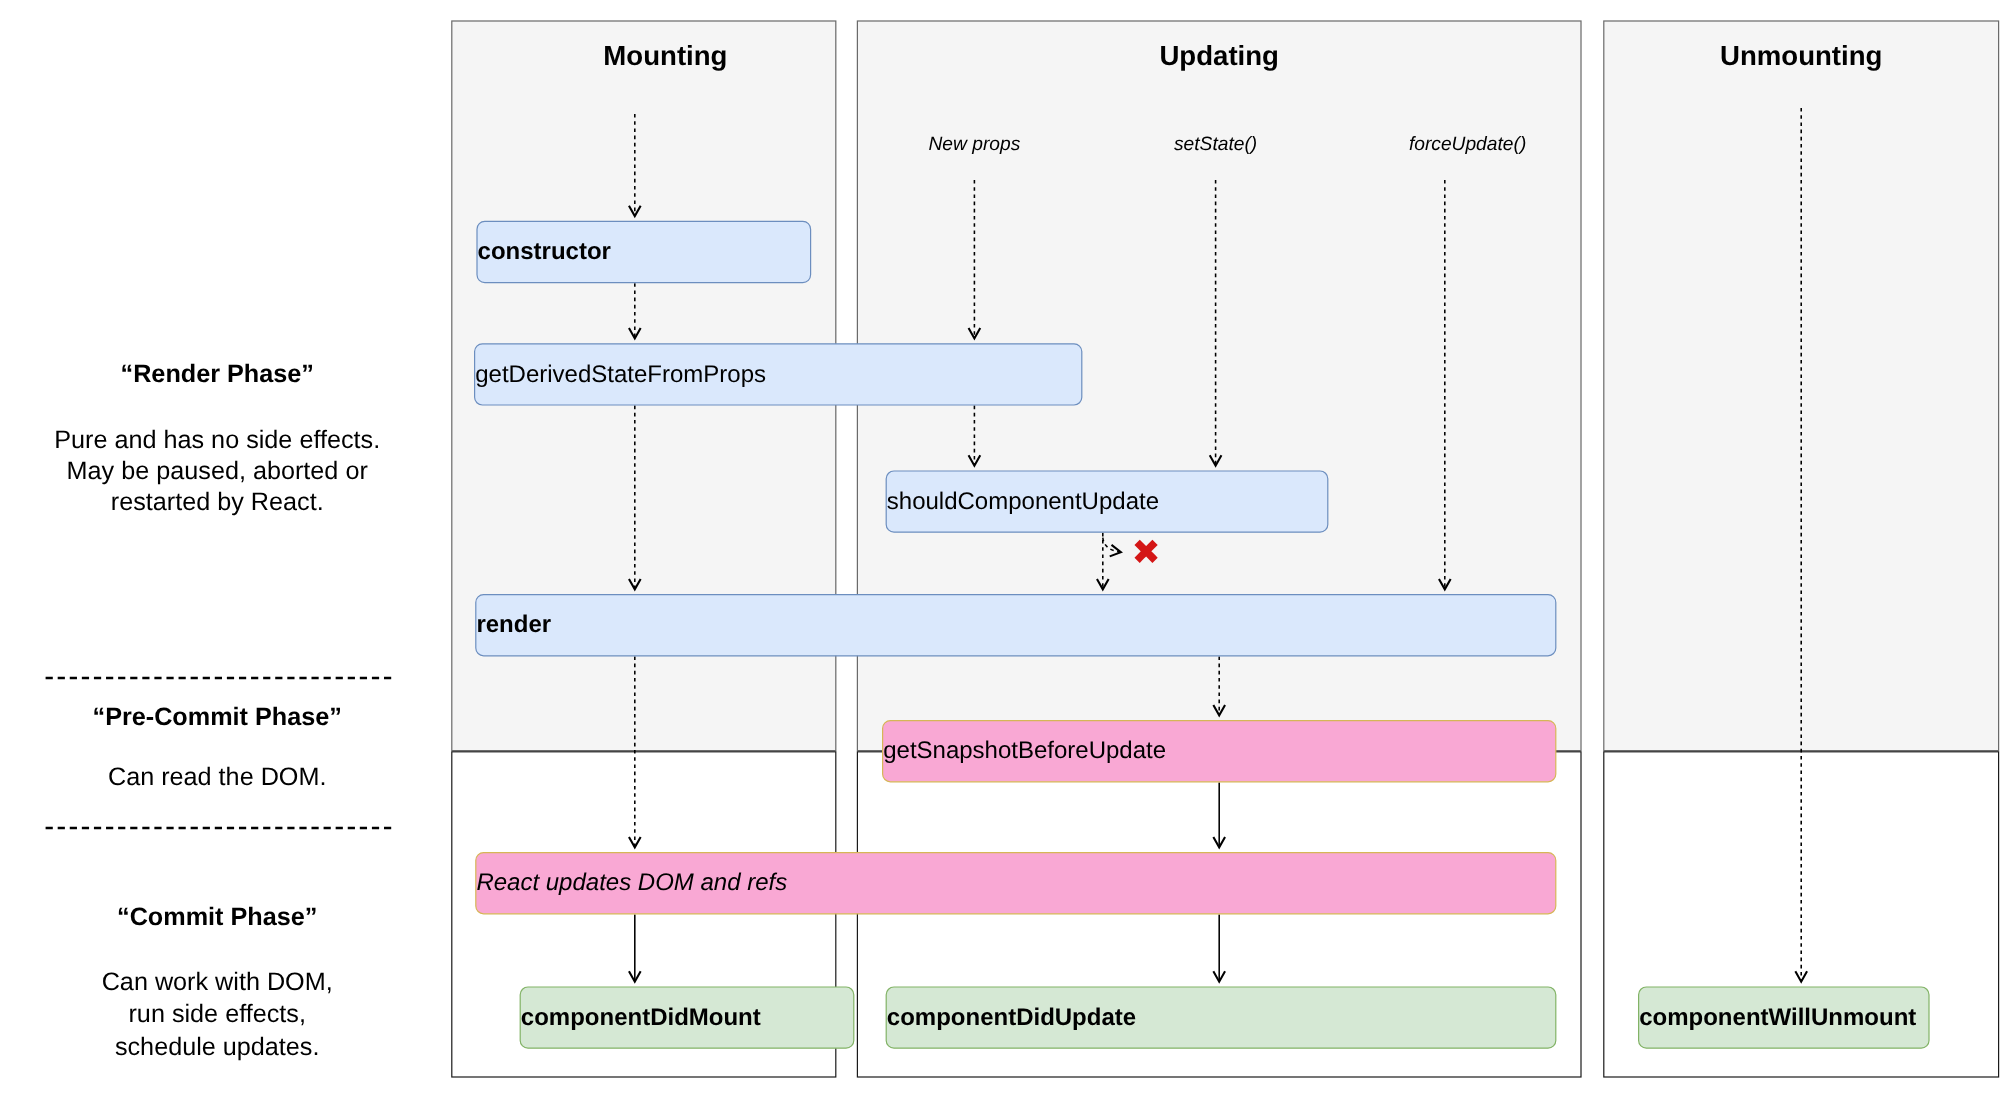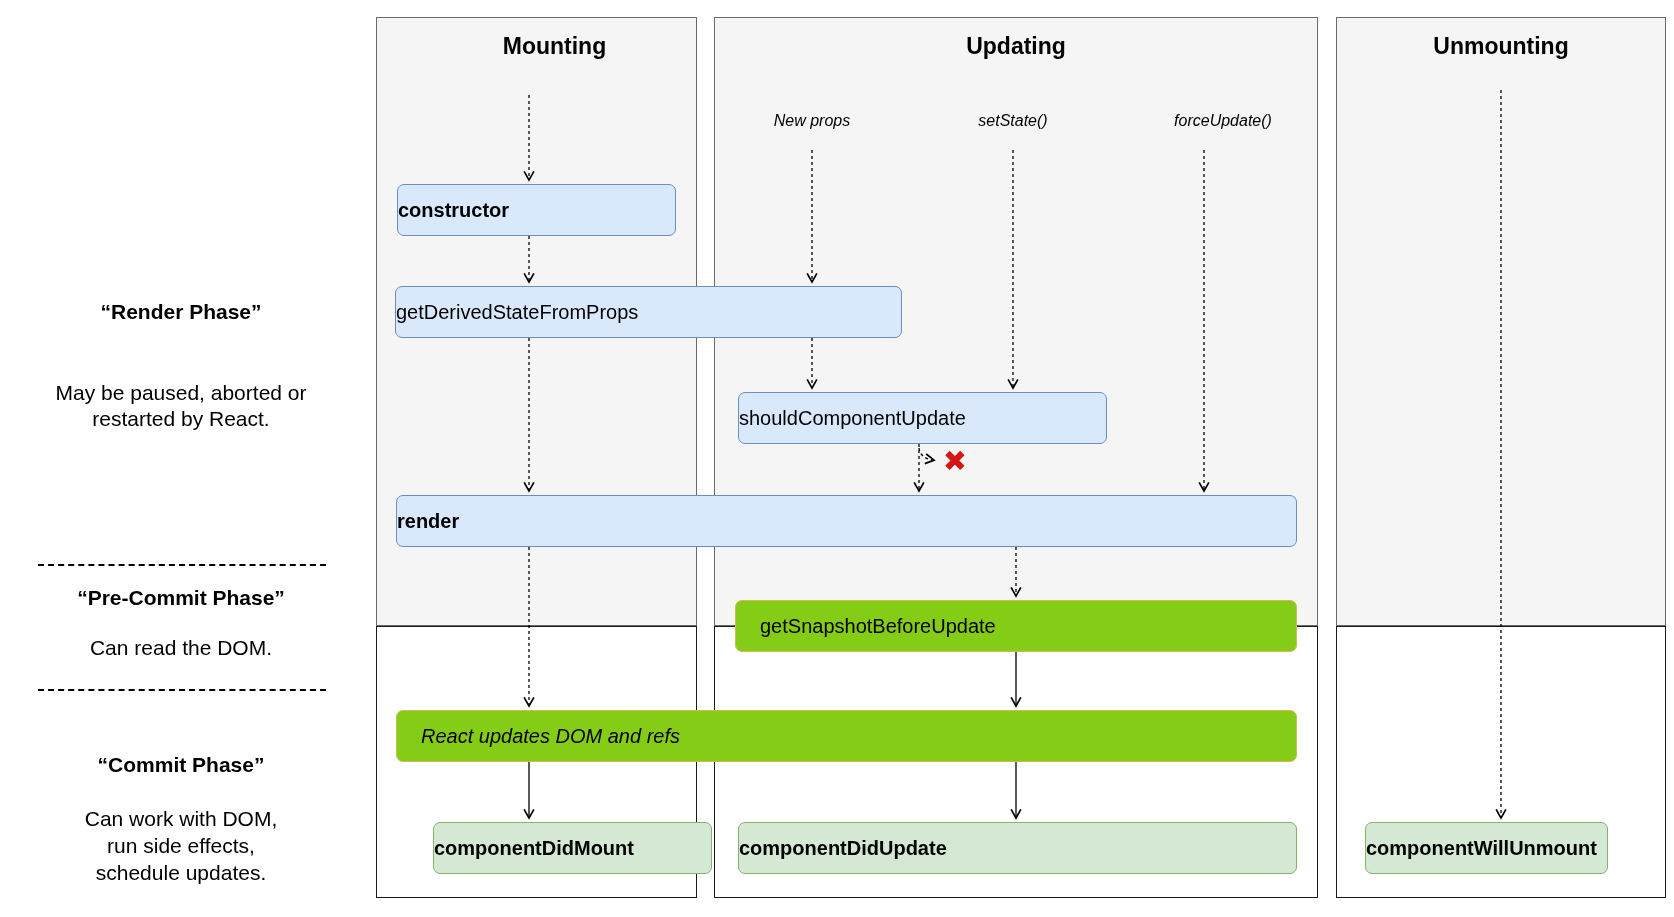--- a/index.html
+++ b/index.html
@@ -11,21 +11,21 @@
   .col-top{position:absolute;background:#f5f5f5;border:1px solid #6a6a6a;box-sizing:border-box;}
   .col-bottom{position:absolute;background:#ffffff;border:1px solid #1a1a1a;box-sizing:border-box;}
   .col-title{position:absolute;text-align:center;font-weight:bold;font-size:23px;z-index:3;}
   .trigger{position:absolute;text-align:center;font-style:italic;font-size:16px;z-index:3;}
   .node{
     position:absolute;display:flex;align-items:center;
     box-sizing:border-box;height:52px;border-radius:7px;font-size:20px;z-index:2;
     border:1px solid;text-align:center;
   }
   .blue{background:#dae8fc;border-color:#6c8ebf;}
-  .yellow{background:#84cc16;border-color:#d6b656;padding-left:24px;}
+  .yellow{background:#f9a8d4;border-color:#d6b656;}
   .green{background:#d5e8d4;border-color:#82b366;}
   .bold{font-weight:bold;}
   .italic{font-style:italic;}
   .side-title{position:absolute;text-align:center;font-weight:bold;font-size:21px;width:322px;left:20px;z-index:3;}
   .side-desc{position:absolute;text-align:center;font-size:21px;line-height:26px;width:322px;left:20px;z-index:3;}
   .divider{position:absolute;left:38px;width:288px;height:0;border-top:2px dashed #000;z-index:3;}
   #arrows{position:absolute;left:0;top:0;z-index:1;}
   .dash{stroke:#000;stroke-width:1.3;fill:none;stroke-dasharray:3 3;}
   .solid{stroke:#000;stroke-width:1.3;fill:none;}
   .stop-x{
@@ -46,21 +46,21 @@
 <div class="col-title" style="left:378px;top:33px;width:257px;margin-left:48px;">Mounting</div>
 <div class="col-title" style="left:714px;top:33px;width:604px;">Updating</div>
 <div class="col-title" style="left:1336px;top:33px;width:330px;">Unmounting</div>
 
 <div class="trigger" style="left:712px;top:112px;width:200px;">New props</div>
 <div class="trigger" style="left:913px;top:112px;width:200px;">setState()</div>
 <div class="trigger" style="left:1123px;top:112px;width:200px;">forceUpdate()</div>
 
 <div class="side-title" style="top:300px;">“Render Phase”</div>
 <div class="side-desc" style="top:354px;">
-  <br>
+  <span>Pure and has no side effects.</span><br>
   <span>May be paused, aborted or</span><br>
   <span>restarted by React.</span>
 </div>
 <div class="divider" style="top:564px;"></div>
 <div class="side-title" style="top:586px;">“Pre-Commit Phase”</div>
 <div class="side-desc" style="top:635px;">
   <span>Can read the DOM.</span>
 </div>
 <div class="divider" style="top:689px;"></div>
 <div class="side-title" style="top:753px;">“Commit Phase”</div>

